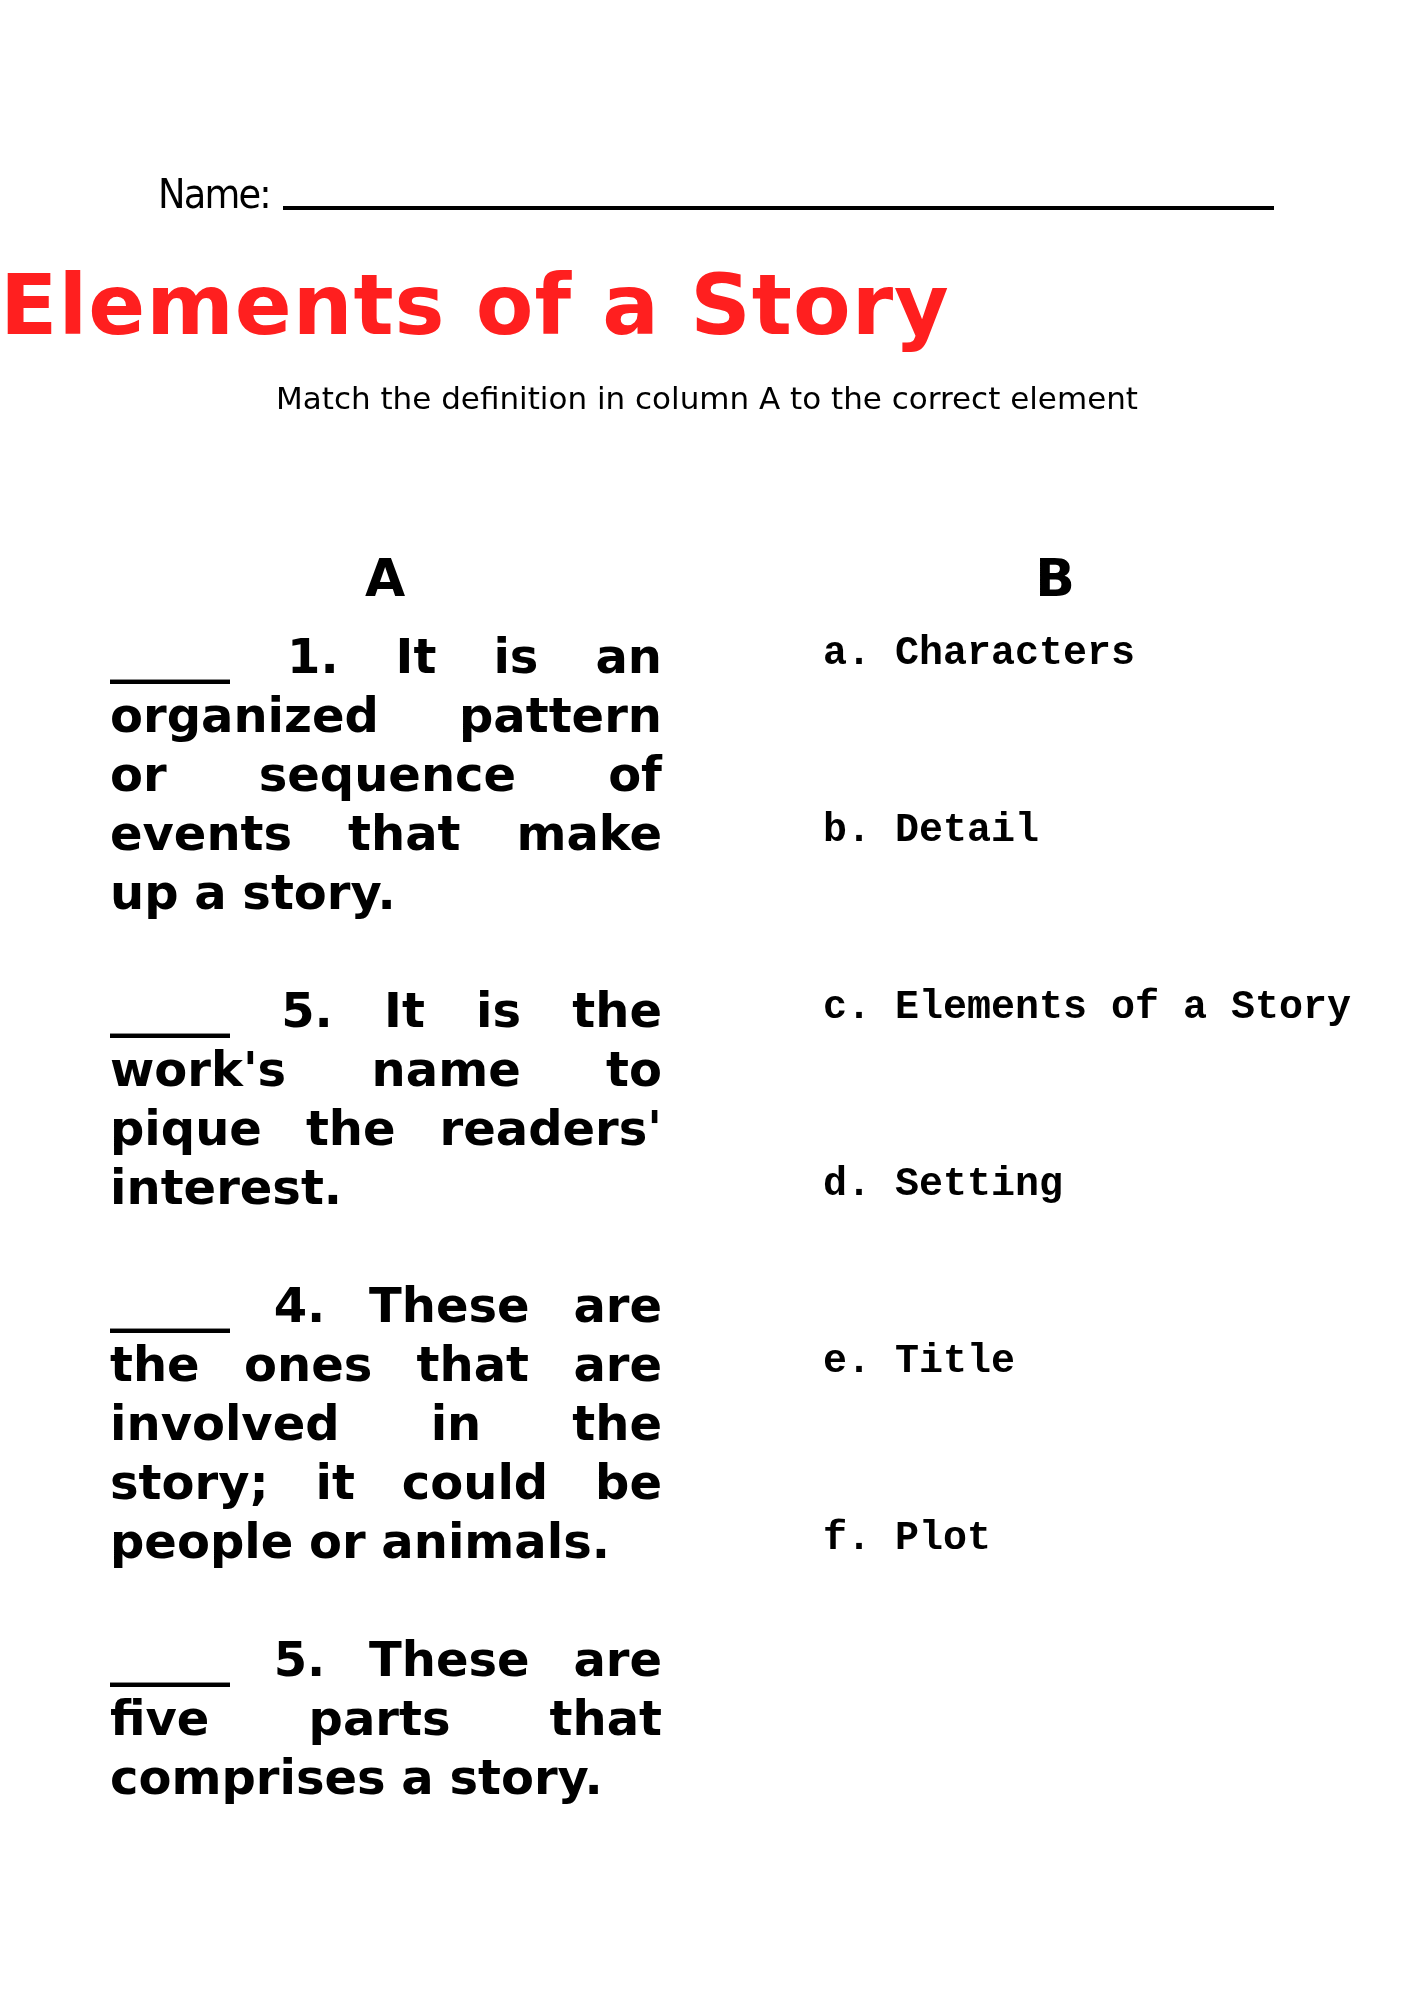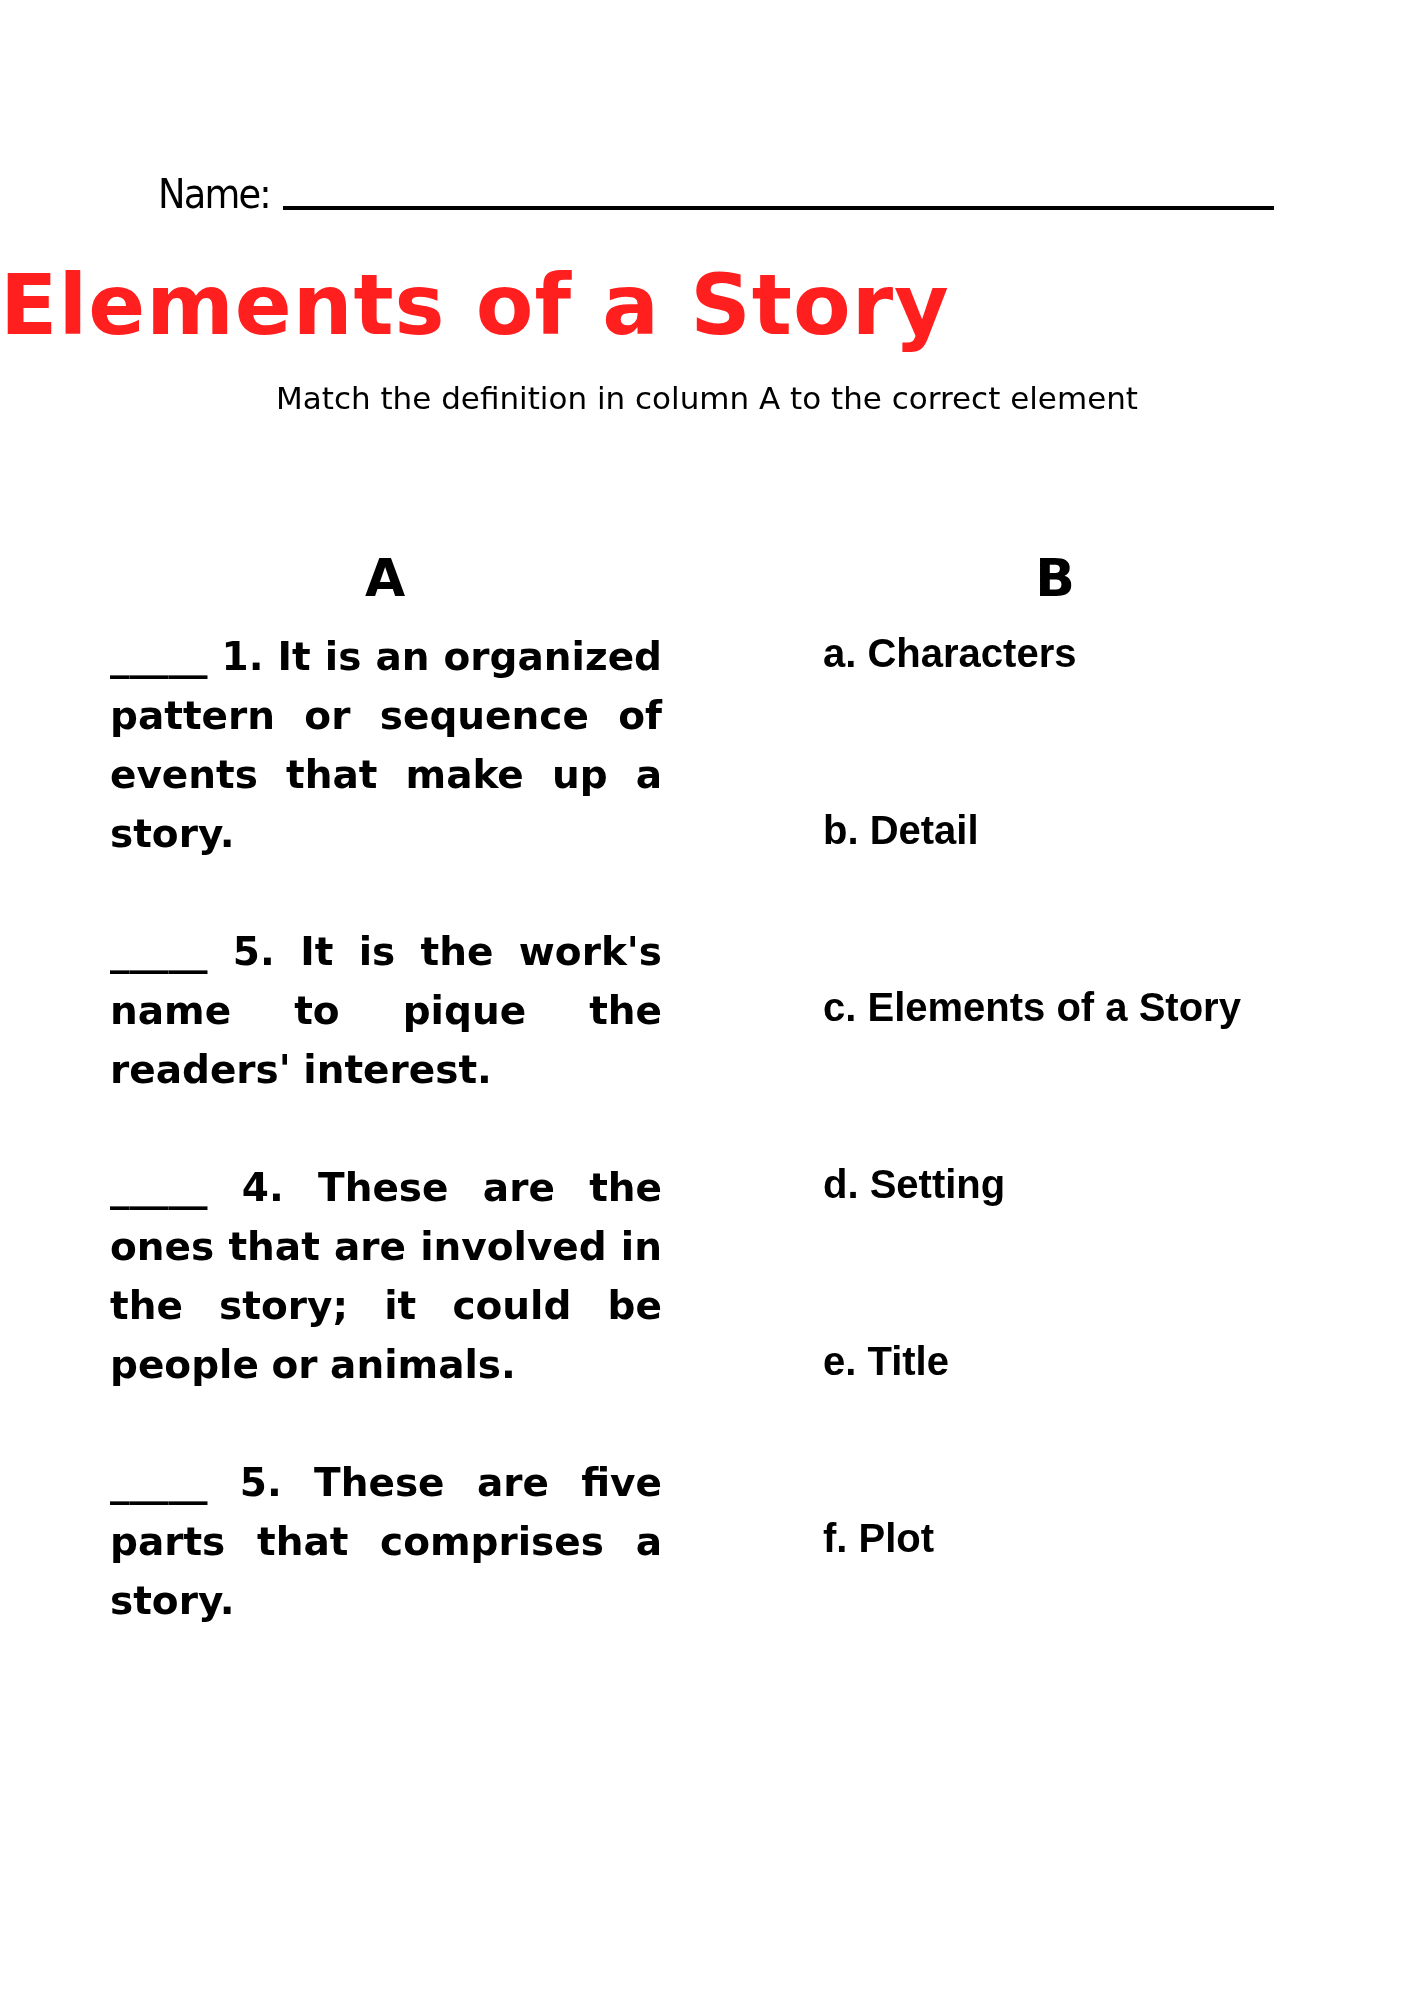--- a/index.html
+++ b/index.html
@@ -82,34 +82,34 @@
     #col-b-header { left: 995px; }
     .col-a {
       position: absolute;
       left: 110px;
       top: 627px;
       width: 552px;
     }
     .question {
       font-family: "DejaVu Sans", sans-serif;
       font-weight: bold;
-      font-size: 39px;
+      font-size: 48px;
       line-height: 59px;
       text-align: justify;
       margin: 0 0 59px 0;
       word-spacing: -1px;
     }
     .col-b {
       position: absolute;
       left: 823px;
       top: 624px;
       width: 560px;
     }
     .choice {
-      font-family: Liberation Sans, sans-serif;
+      font-family: Liberation Mono, monospace;
       font-weight: bold;
       font-size: 40px;
       line-height: 59px;
       height: 177px;
       white-space: nowrap;
     }
   </style>
 </head>
 <body>
 

